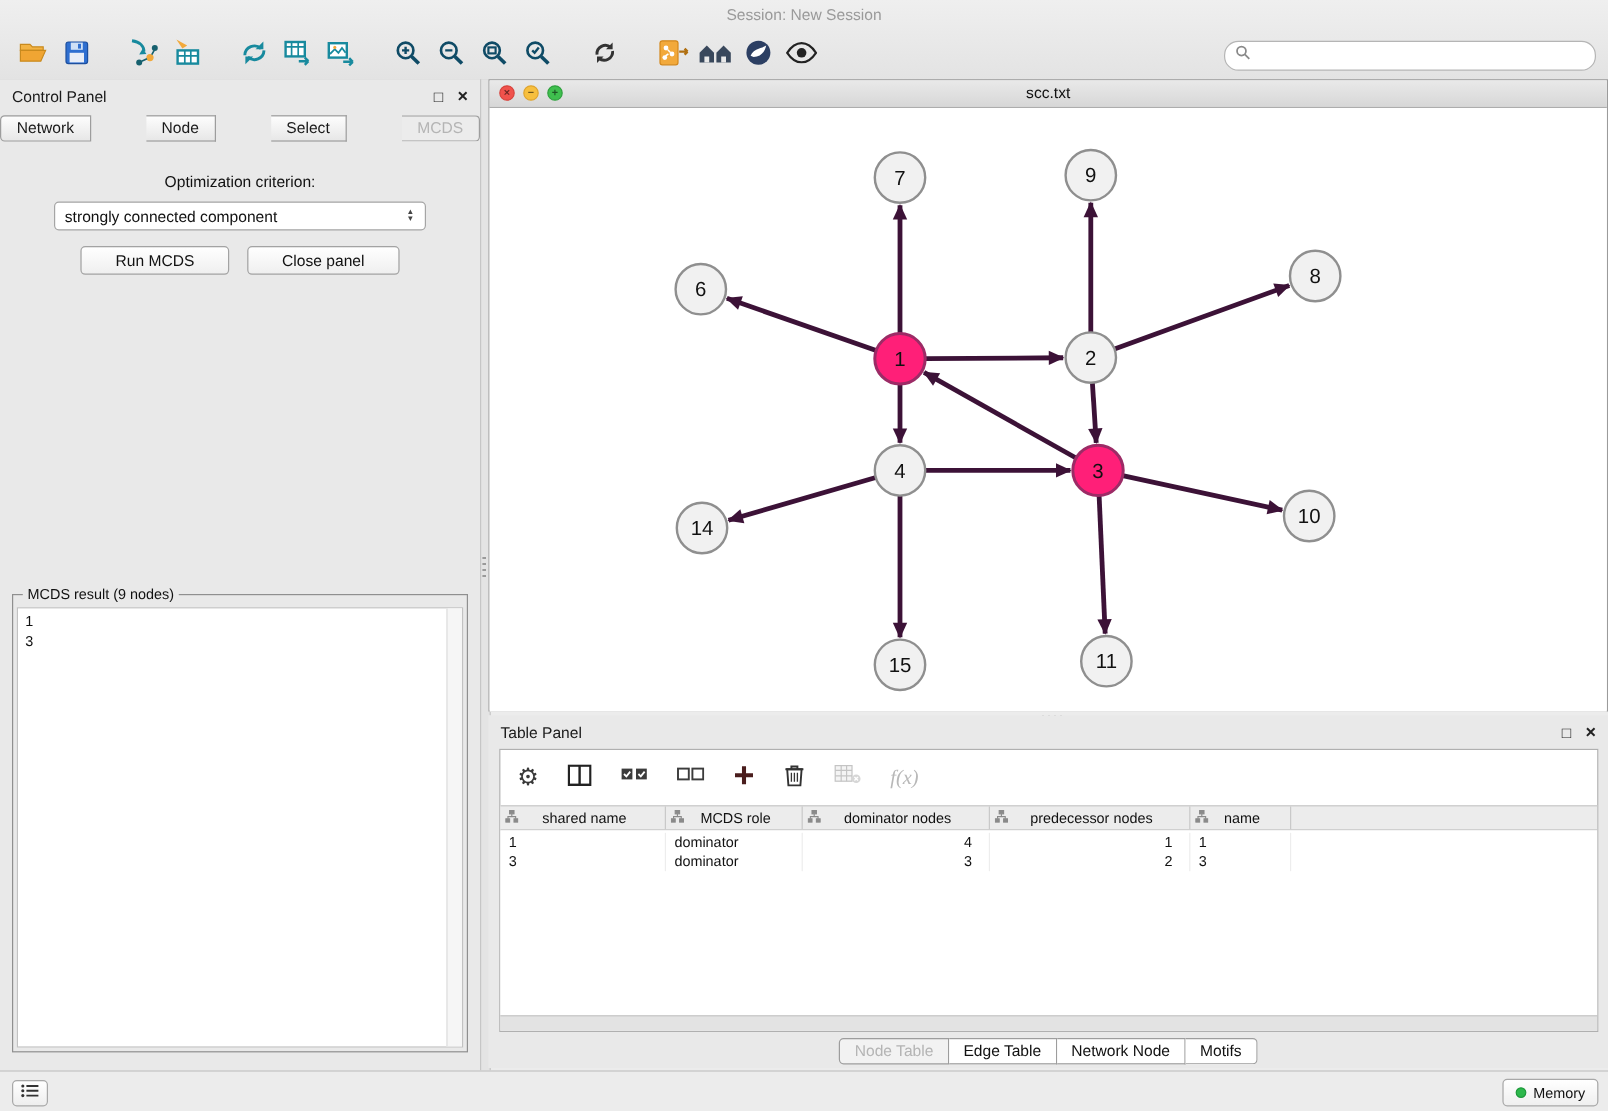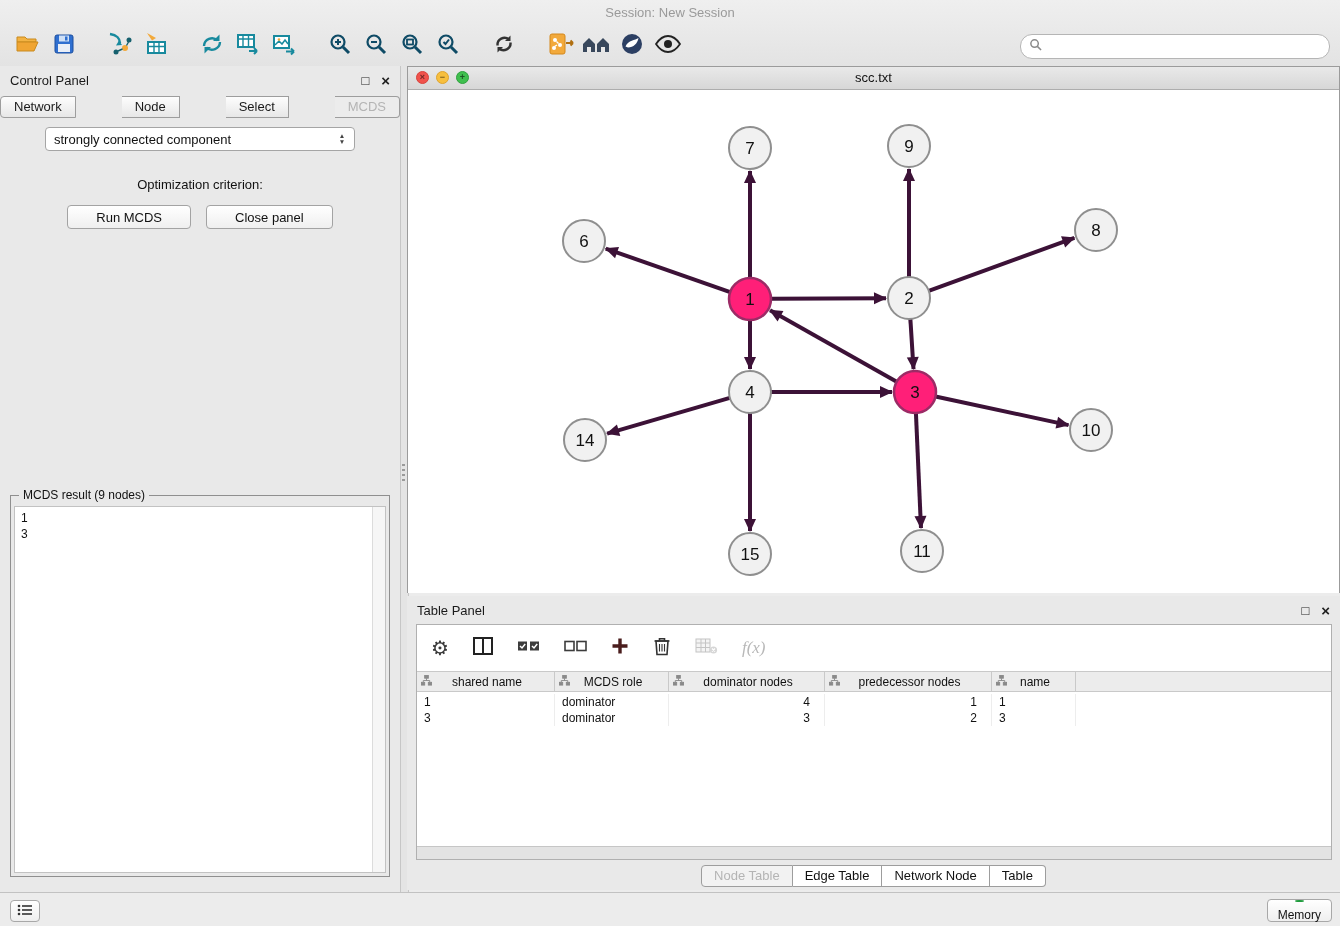--- a/index.html
+++ b/index.html
@@ -104,21 +104,21 @@
   .ttab:last-child{border-radius:0 4px 4px 0;}
   .ttab.selected{color:#b4b4b4;background:#f2f2f2;}
 
   
   #status-bar{position:absolute;left:0;top:892px;width:1340px;height:34px;background:#ececec;
     border-top:1px solid #c2c2c2;}
   #list-btn{position:absolute;left:10px;top:7px;width:28px;height:20px;background:linear-gradient(#fff,#eee);
     border:1px solid #a8a8a8;border-radius:4px;display:flex;align-items:center;justify-content:center;}
   #memory-btn{position:absolute;right:8px;top:6px;height:21px;background:linear-gradient(#fff,#efefef);
     border:1px solid #a8a8a8;border-radius:4px;display:flex;align-items:center;gap:6px;
-    padding:0 10px;font-size:12px;color:#111;flex-direction:column;}
+    padding:0 10px;font-size:12px;color:#111;}
   .mem-dot{width:9px;height:9px;border-radius:50%;background:#2db84c;border:1px solid #1f9a3c;box-sizing:border-box;}
 </style>
 </head>
 <body>
 
 <div id="chrome">
   <div id="titlebar">Session: New Session</div>
   <div id="main-toolbar">
 
     <div class="tb-btn">
@@ -264,29 +264,29 @@
     <span class="win-icon">□</span>
     <span class="win-icon close">×</span>
   </div>
   <div class="tabs-row">
       <div class="tab">Network</div>
       <div class="tab">Node</div>
       <div class="tab">Select</div>
       <div class="tab selected">MCDS</div>
     </div>
 
+  <div id="opt-label">Optimization criterion:</div>
+
   <div id="mcds-dropdown">
     <span class="dd-text">strongly connected component</span>
     <span class="dd-stepper">
       <span>▲</span>
         <span>▼</span>
     </span>
   </div>
-
-  <div id="opt-label">Optimization criterion:</div>
 
   <div id="panel-buttons">
     <div class="std-btn">Run MCDS</div>
     <div class="std-btn">Close panel</div>
   </div>
 
   <div id="result-box">
     <div id="result-legend">MCDS result (9 nodes)</div>
     <div id="result-inner">
       <div id="mcds-result-list">
@@ -494,21 +494,21 @@
           <div class="td filler"></div>
         </div>
       </div>
     <div id="table-scrollstrip"></div>
   </div>
 
   <div id="table-tabs">
       <div class="ttab selected">Node Table</div>
       <div class="ttab">Edge Table</div>
       <div class="ttab">Network Node</div>
-      <div class="ttab">Table</div>
+      <div class="ttab">Motifs</div>
     </div>
 </div>
 
 <div id="status-bar">
   <div id="list-btn">
     <span><svg width="16" height="12" viewBox="0 0 16 12">
           <circle cx="2" cy="2" r="1.3" fill="#333"></circle>
           <path d="M5 2h10" stroke="#333" stroke-width="1.6"></path>
           <circle cx="2" cy="6" r="1.3" fill="#333"></circle>
           <path d="M5 6h10" stroke="#333" stroke-width="1.6"></path>

